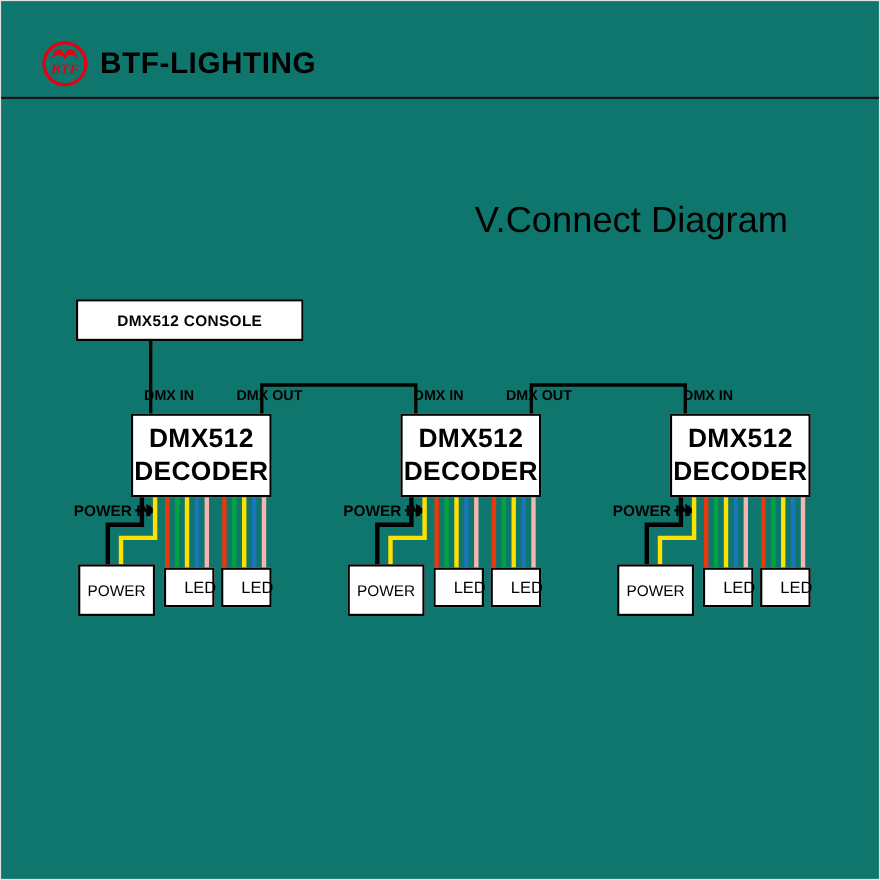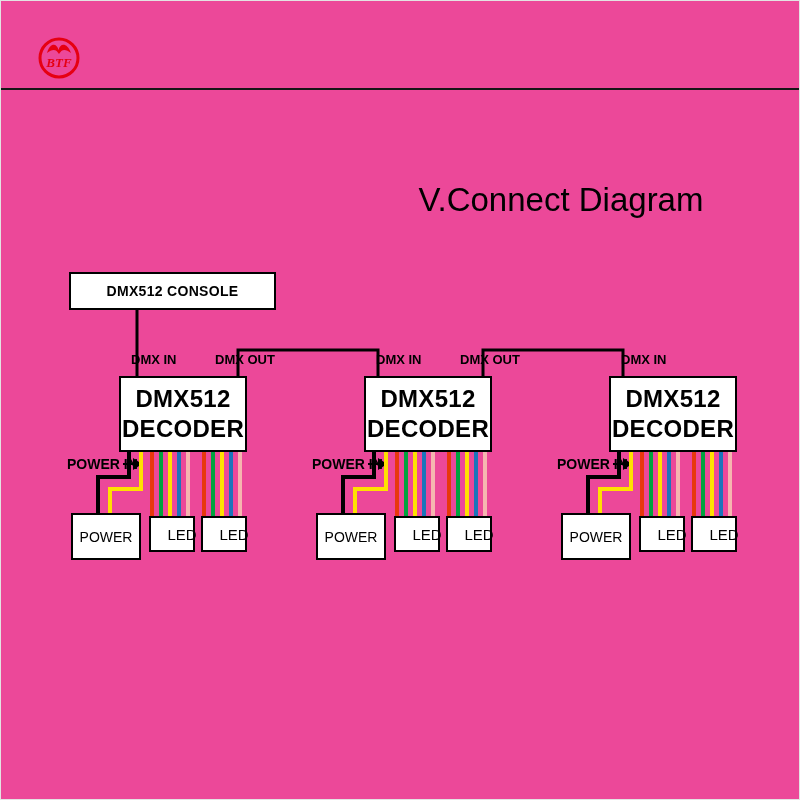--- a/index.html
+++ b/index.html
@@ -1,25 +1,25 @@
 <!DOCTYPE html>
 <html><head>
 <meta charset="utf-8">
 <style>
   * { margin:0; padding:0; box-sizing:border-box; }
   html,body { background:#ffffff; }
   .page {
-    position:relative; width:800px; height:800px; background:#ec4899;
+    position:relative; width:800px; height:800px; background:#0f766e;
     font-family:"Liberation Sans", sans-serif; color:#000;
     overflow:hidden; border:1px solid #e3e3e3;
   }
   .hdr-logo { position:absolute; left:36px; top:35px; width:44px; height:44px; }
   .hdr-brand { position:absolute; left:90px; top:41px; font-size:27px; font-weight:bold; letter-spacing:0.5px; }
   .hdr-rule { position:absolute; left:0; top:87px; width:800px; height:2px; background:#161616; }
-  .title { position:absolute; left:385px; top:180px; width:350px; text-align:center; font-size:33px; font-weight:400; z-index:2; }
+  .title { position:absolute; left:398px; top:180px; width:350px; text-align:center; font-size:33px; font-weight:400; z-index:2; }
   #wires { position:absolute; left:0; top:0; z-index:1; }
   #groups { position:absolute; left:0; top:0; width:800px; height:800px; z-index:2; }
   .box {
     position:absolute; background:#fff; border:2px solid #000;
     display:flex; flex-direction:column; align-items:center; justify-content:center;
     text-align:center; z-index:2;
   }
   .console { left:68px; top:271px; width:207px; height:38px; font-size:14px; font-weight:600; letter-spacing:0.3px; z-index:2; }
   .decoder { font-size:24px; line-height:1.25; font-weight:700; letter-spacing:0.3px;text-align:center; }
   .power-box { font-size:14px; }
@@ -31,20 +31,21 @@
 <body>
 
 <div class="page">
 
   <svg class="hdr-logo" viewBox="0 0 44 44">
     <circle cx="22" cy="22" r="19" fill="none" stroke="#e60012" stroke-width="3"></circle>
     <path d="M10 17 C13 6,20 7,21.5 14 C23 7,30 6,34 17 C28 12,24.5 13.5,22 18 C19.5 13.5,16 12,10 17 Z" fill="#e60012"></path>
     <text x="22" y="31" text-anchor="middle" font-size="13" font-weight="bold" font-style="italic" fill="#e60012" font-family="Liberation Serif, serif">BTF</text>
   </svg>
 
+  <div class="hdr-brand">BTF-LIGHTING</div>
   <div class="hdr-rule"></div>
 
   <div class="title">V.Connect Diagram</div>
 
   <div class="box console">DMX512 CONSOLE</div>
 
   <svg id="wires" width="800" height="800">
       <path d="M136 309 V 377" stroke="#000000" stroke-width="3" fill="none"></path>
       <path d="M237 377 V 349 H 377 V 377" stroke="#000000" stroke-width="3" fill="none"></path>
       <path d="M122 463 H 132" stroke="#000000" stroke-width="2" fill="none"></path>

